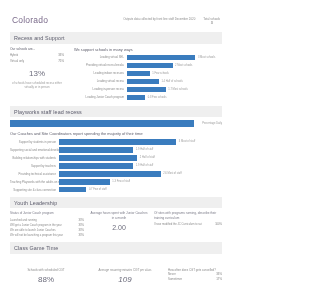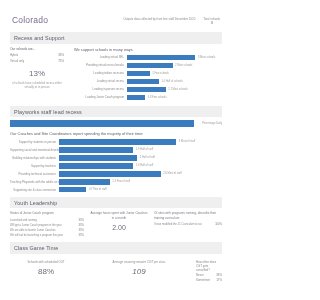--- a/index.html
+++ b/index.html
@@ -70,21 +70,21 @@
 
   
   .yl{display:flex;gap:6px;margin-top:2px;}
   .yl-c1{width:74px;flex:0 0 74px;}
   .yl-c2{width:58px;flex:0 0 58px;text-align:center;}
   .yl-c3{flex:1;}
   .yl-title{font-size:3.1px;color:#7b7b88;line-height:1.5;margin-bottom:2px;}
   .yl-num{font-size:7px;color:#6d6d7d;margin-top:4px;}
 
   
-  .cgt{display:flex;gap:22px;margin-top:6px;}
+  .cgt{display:flex;gap:8px;margin-top:14px;}
   .cgt-c{flex:1;text-align:center;}
   .cgt-c.left{flex:0 0 72px;}
   .cgt-c.mid{flex:0 0 70px;font-style:italic;}
   .cgt-c.right{flex:1;text-align:left;}
   .cgt-cap{font-size:2.9px;color:#8a8a8a;line-height:1.5;}
   .cgt-num{font-size:8px;color:#6d6d7d;margin-top:3px;}
 </style>
 </head>
 <body>
 

